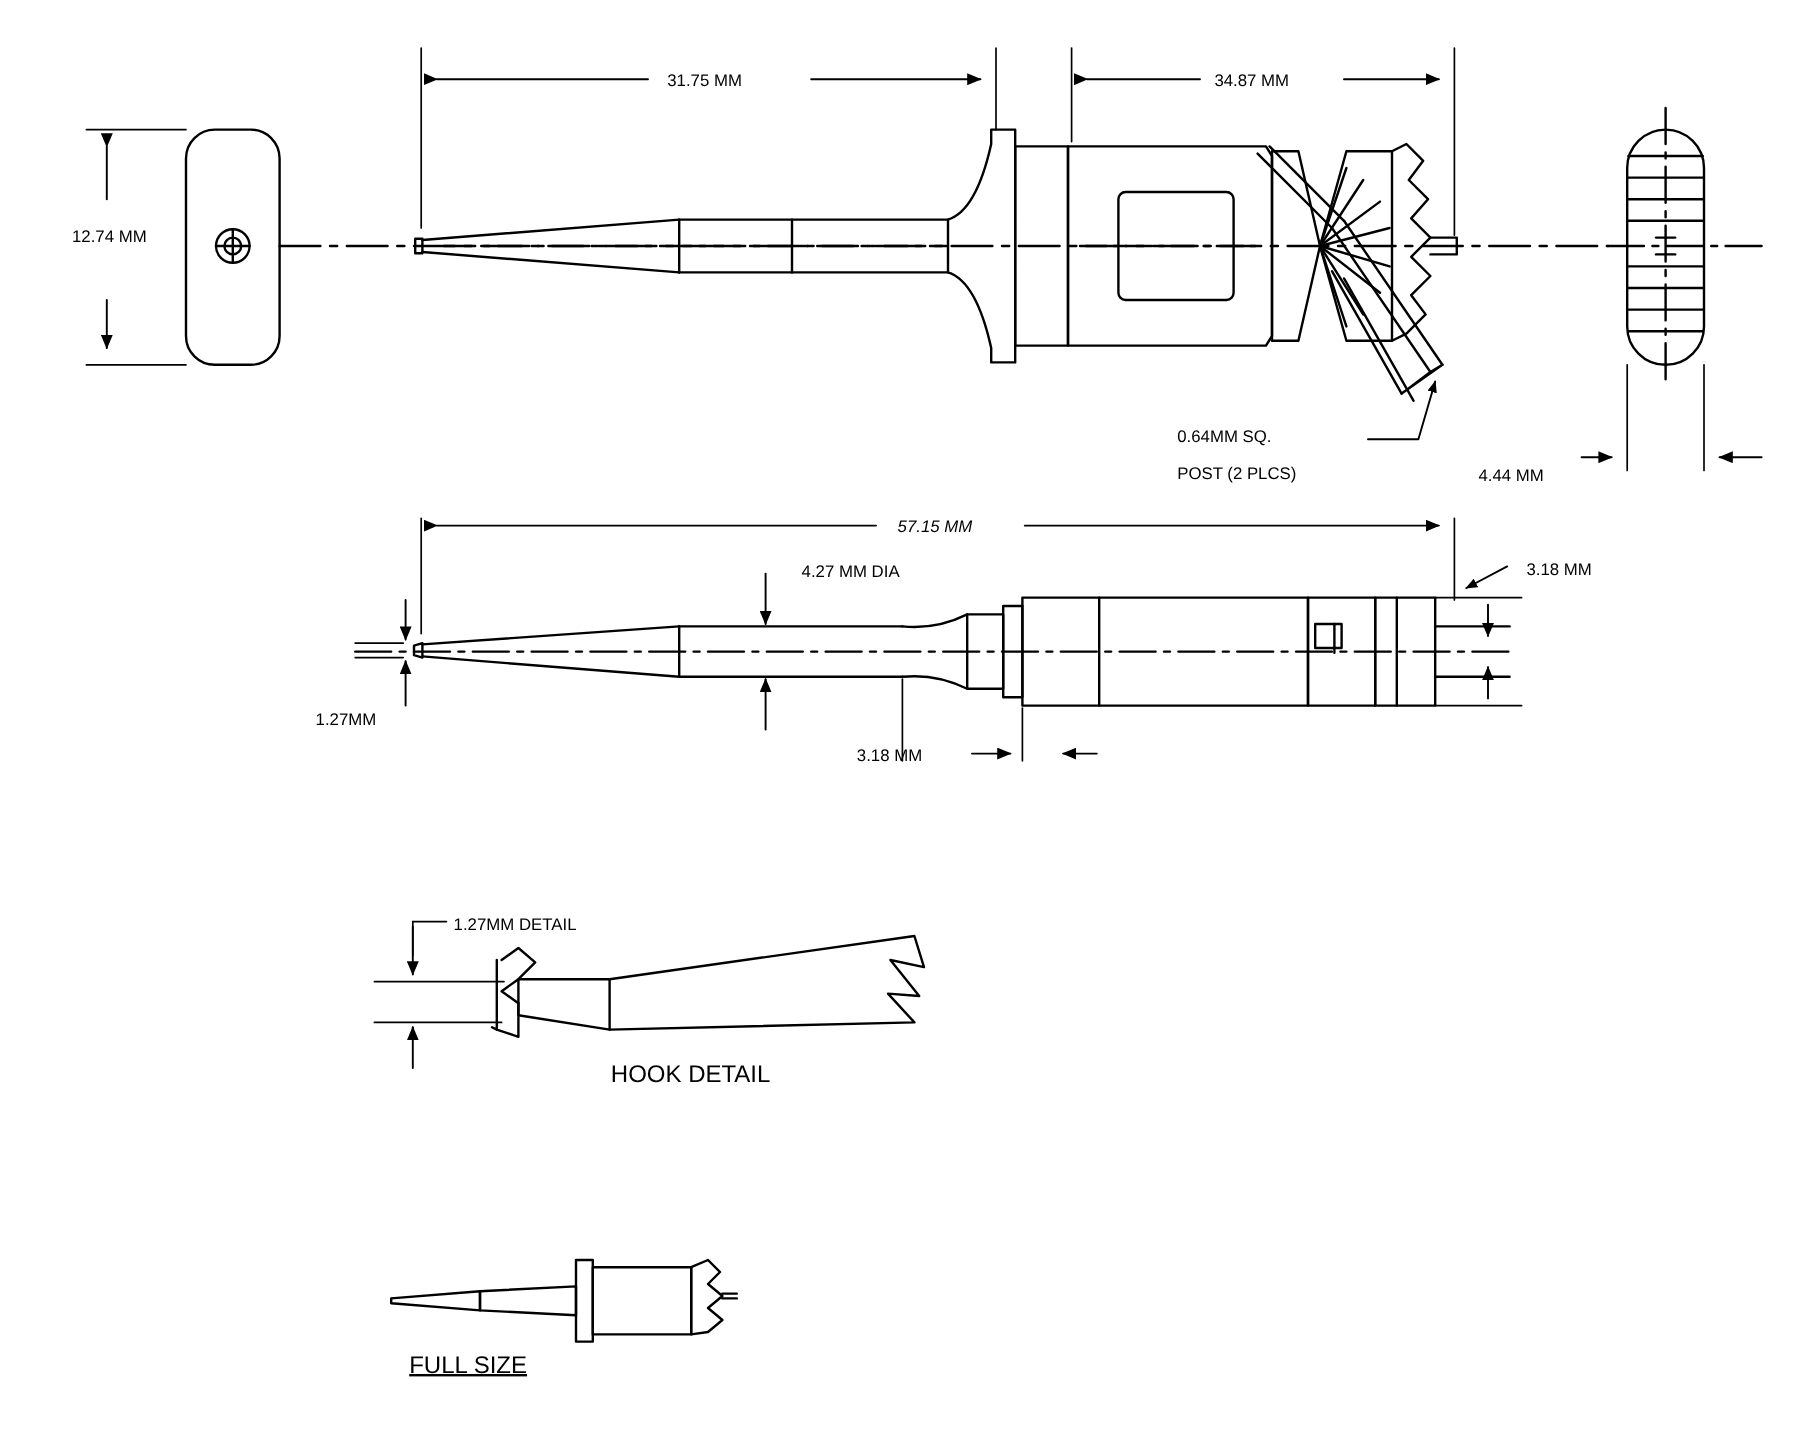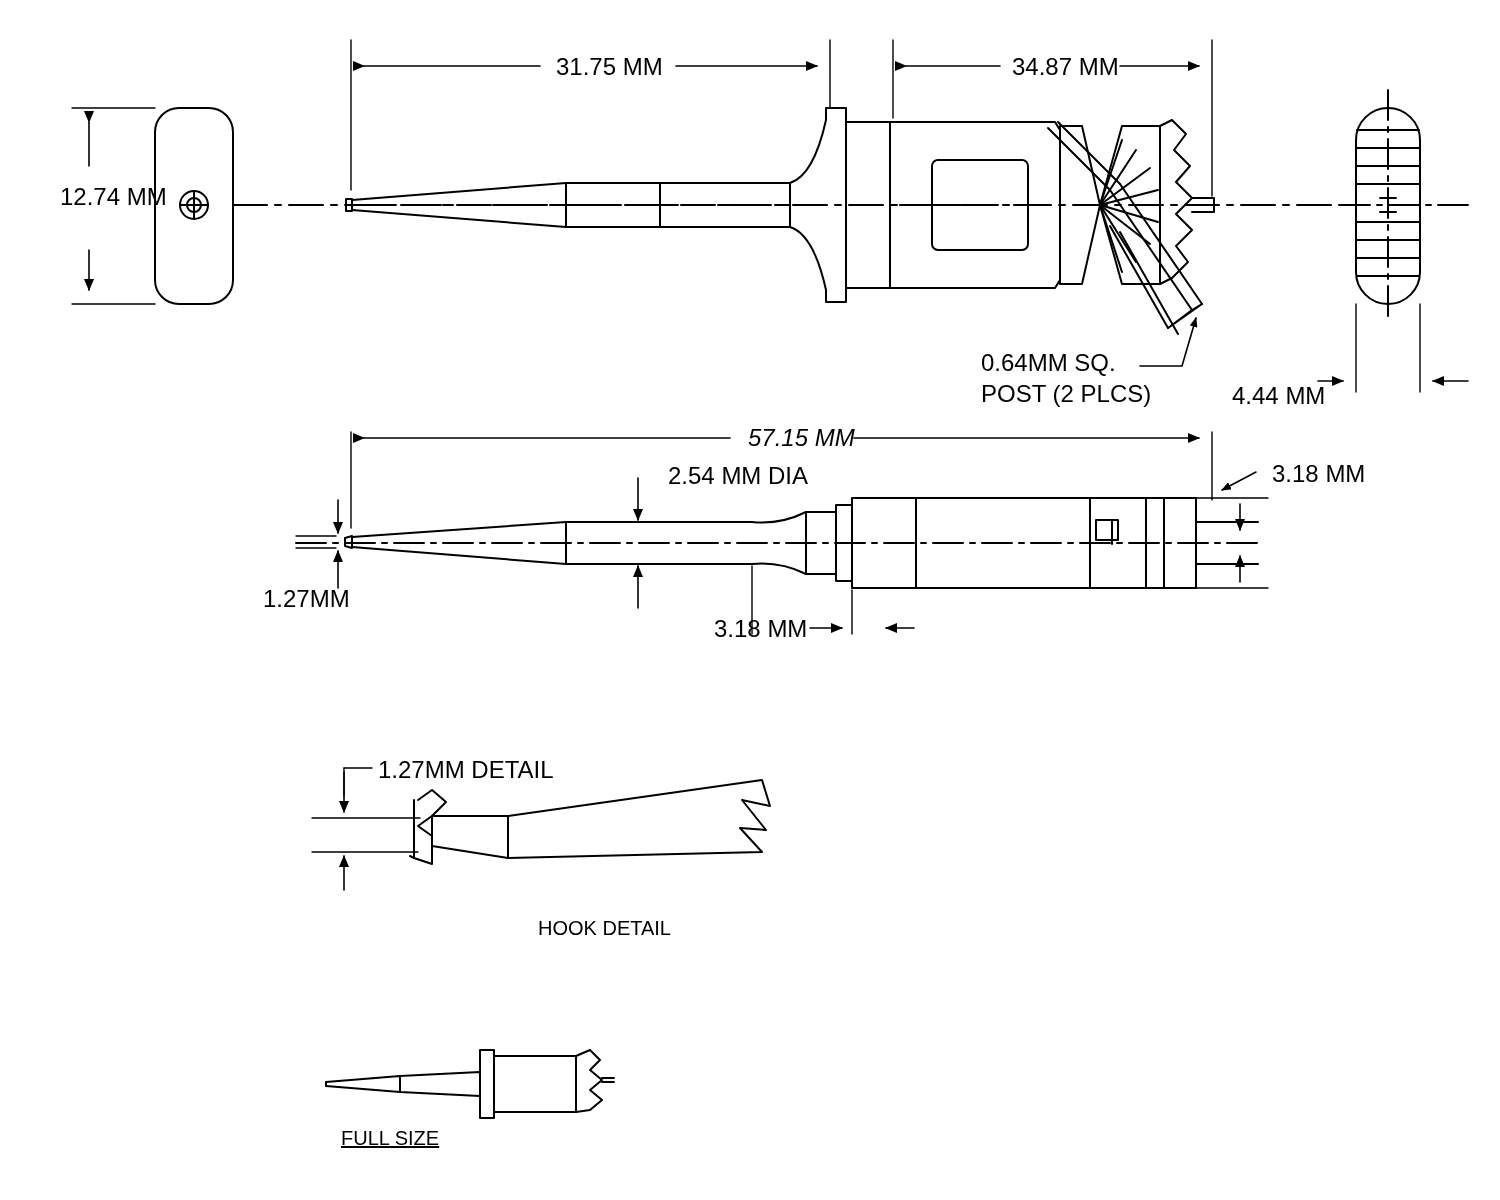--- a/index.html
+++ b/index.html
@@ -18,21 +18,21 @@
   #drawing {
     position: absolute;
     left: 0;
     top: 0;
     width: 1500px;
     height: 1200px;
   }
   .lbl {
     position: absolute;
     font-family: "Liberation Sans", sans-serif;
-    font-size: 24px;
+    font-size: 14px;
     color: #000000;
     white-space: pre;
     line-height: 26px;
   }
   .lbl.big {
     font-size: 20px;
   }
 </style>
 </head>
 <body>
@@ -253,22 +253,22 @@
 
   <div class="lbl" style="left:556px; top:54px;">31.75 MM</div>
   <div class="lbl" style="left:1012px; top:54px;">34.87 MM</div>
   <div class="lbl" style="left:60px; top:184px;">12.74 MM</div>
   <div class="lbl" style="left:1232px; top:383px;">4.44 MM</div>
 
   <div class="lbl" style="left:981px; top:350px;">0.64MM SQ.</div>
   <div class="lbl" style="left:981px; top:381px;">POST (2 PLCS)</div>
 
   <div class="lbl" style="left:748px; top:425px;font-style:italic;">57.15 MM</div>
-  <div class="lbl" style="left:668px; top:463px;">2.54 MM DIA</div>
+  <div class="lbl" style="left:668px; top:463px;">4.27 MM DIA</div>
   <div class="lbl" style="left:1272px; top:461px;">3.18 MM</div>
   <div class="lbl" style="left:231px; top:586px;margin-left:32px;">1.27MM</div>
   <div class="lbl" style="left:714px; top:616px;">3.18 MM</div>
 
   <div class="lbl" style="left:378px; top:757px;">1.27MM DETAIL</div>
-  <div class="lbl big" style="left:509px; top:915px;margin-left:29px;">HOOK DETAIL</div>
+  <div class="lbl big" style="left:509px; top:883px;">HOOK DETAIL</div>
   <div class="lbl big" style="left:341px; top:1125px;text-decoration:underline;">FULL SIZE</div>
 
 </div>
 
 </body></html>

